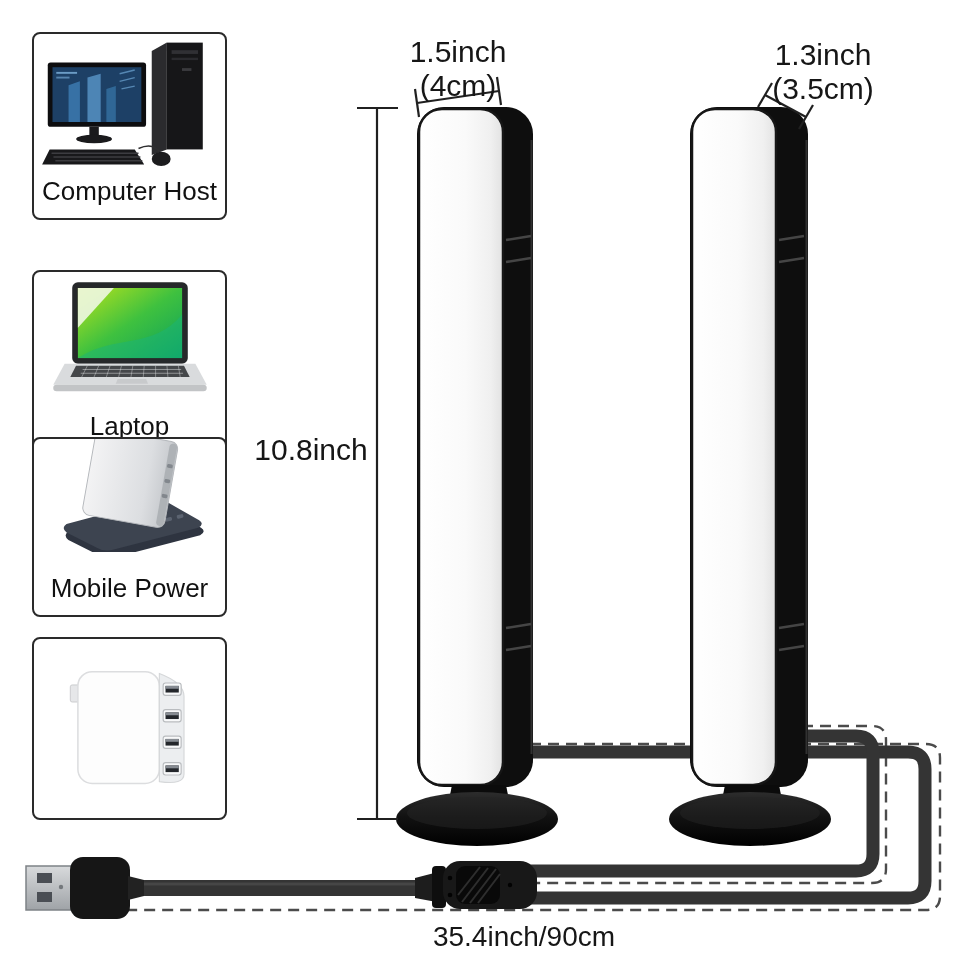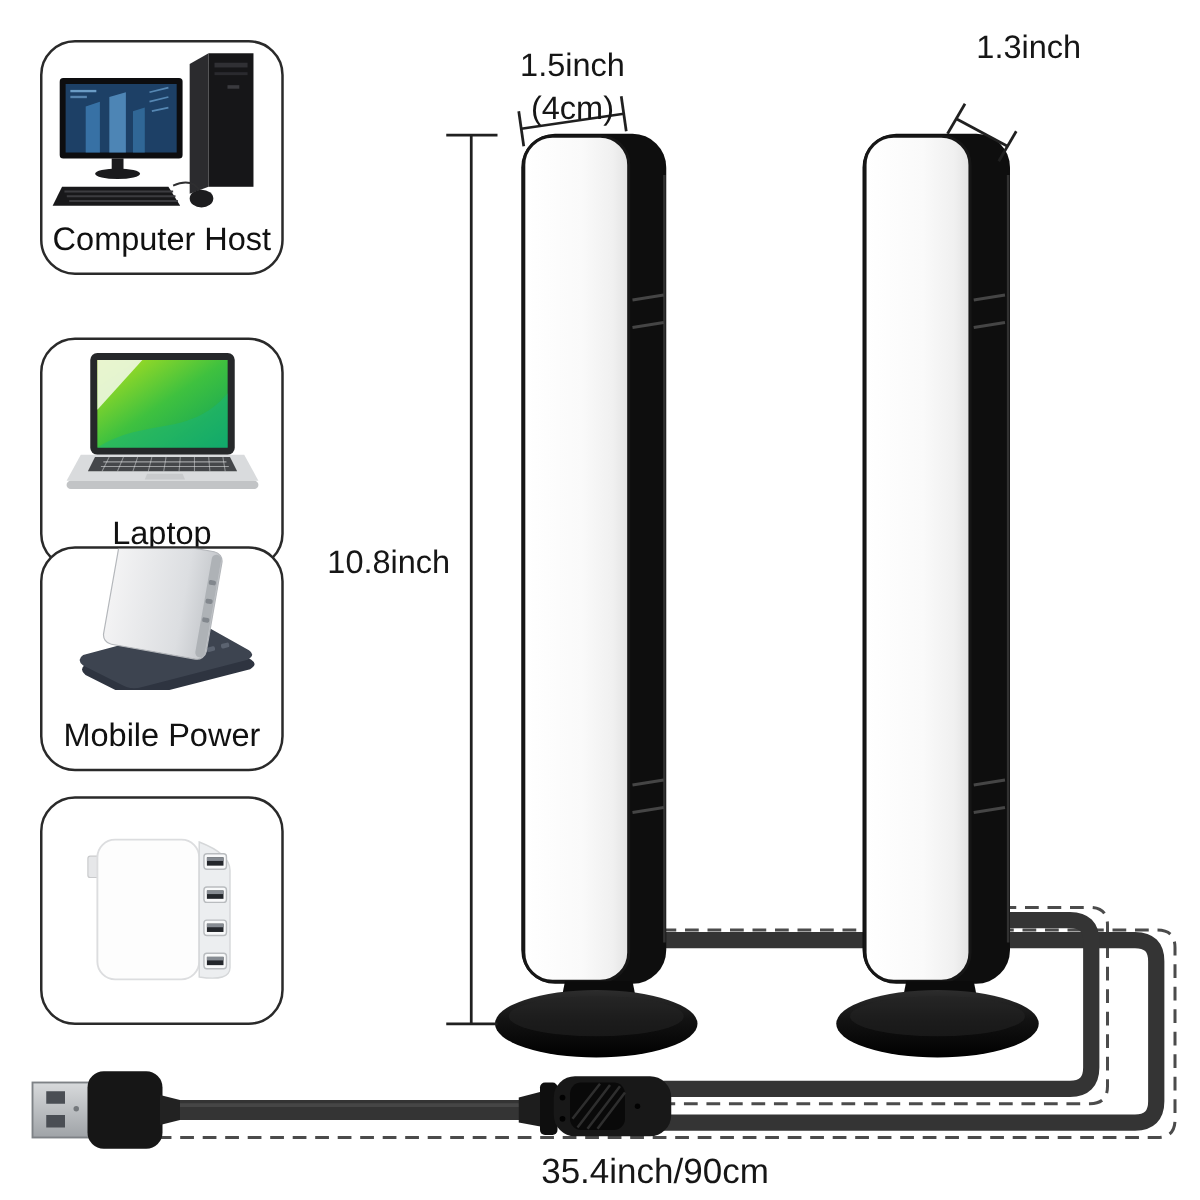--- a/index.html
+++ b/index.html
@@ -1,32 +1,32 @@
 <!DOCTYPE html>
 <html><head>
 <meta charset="utf-8">
 <style>
   html,body{margin:0;padding:0;background:#fff;}
   .stage{position:relative;width:960px;height:960px;background:#fff;overflow:hidden;
          font-family:"Liberation Sans",sans-serif;color:#1b1b1b;}
   
-  .compat-card{position:absolute;left:32px;width:195px;border:2px solid #2a2a2a;border-radius:28px;
+  .compat-card{position:absolute;left:32px;width:195px;border:2px solid #2a2a2a;border-radius:8px;
                background:#fff;box-sizing:border-box;display:flex;flex-direction:column;align-items:center;}
   .card-art{flex:1;display:flex;align-items:center;justify-content:center;width:100%;overflow:hidden;}
   .card-label{font-size:26px;line-height:30px;margin-bottom:12px;color:#111;white-space:nowrap;}
   #card-1{top:32px;height:188px;}
   #card-2{top:235px;height:185px;margin-top:35px;}
   #card-3{top:437px;height:180px;gap:21px;}
   #card-4{top:637px;height:183px;}
   
   .diagram{position:absolute;left:0;top:0;width:960px;height:960px;}
   
-  .dim{position:absolute;text-align:center;font-size:26px;line-height:34px;color:#161616;}
+  .dim{position:absolute;text-align:center;font-size:30px;line-height:34px;color:#161616;}
   .dim-width{left:393px;top:35px;width:130px;}
-  .dim-depth{left:758px;top:20px;width:130px;}
+  .dim-depth{left:758px;top:38px;width:130px;}
   .dim-height{left:246px;top:432px;width:130px;line-height:35px;}
   .dim-cable{left:414px;top:920px;width:220px;font-size:28px;}
 </style>
 </head>
 <body>
 
 <div class="stage">
 
   <div id="card-1" class="compat-card">
     <div class="card-art">
@@ -230,20 +230,21 @@
     </g>
   </svg>
 
   <div class="dim dim-width">
     <div>1.5inch</div>
     <div>(4cm)</div>
   </div>
 
   <div class="dim dim-depth">
     <div>1.3inch</div>
+    <div>(3.5cm)</div>
   </div>
 
   <div class="dim dim-height">
     <div>10.8inch</div>
   </div>
 
   <div class="dim dim-cable">35.4inch/90cm</div>
 
 </div>
 

